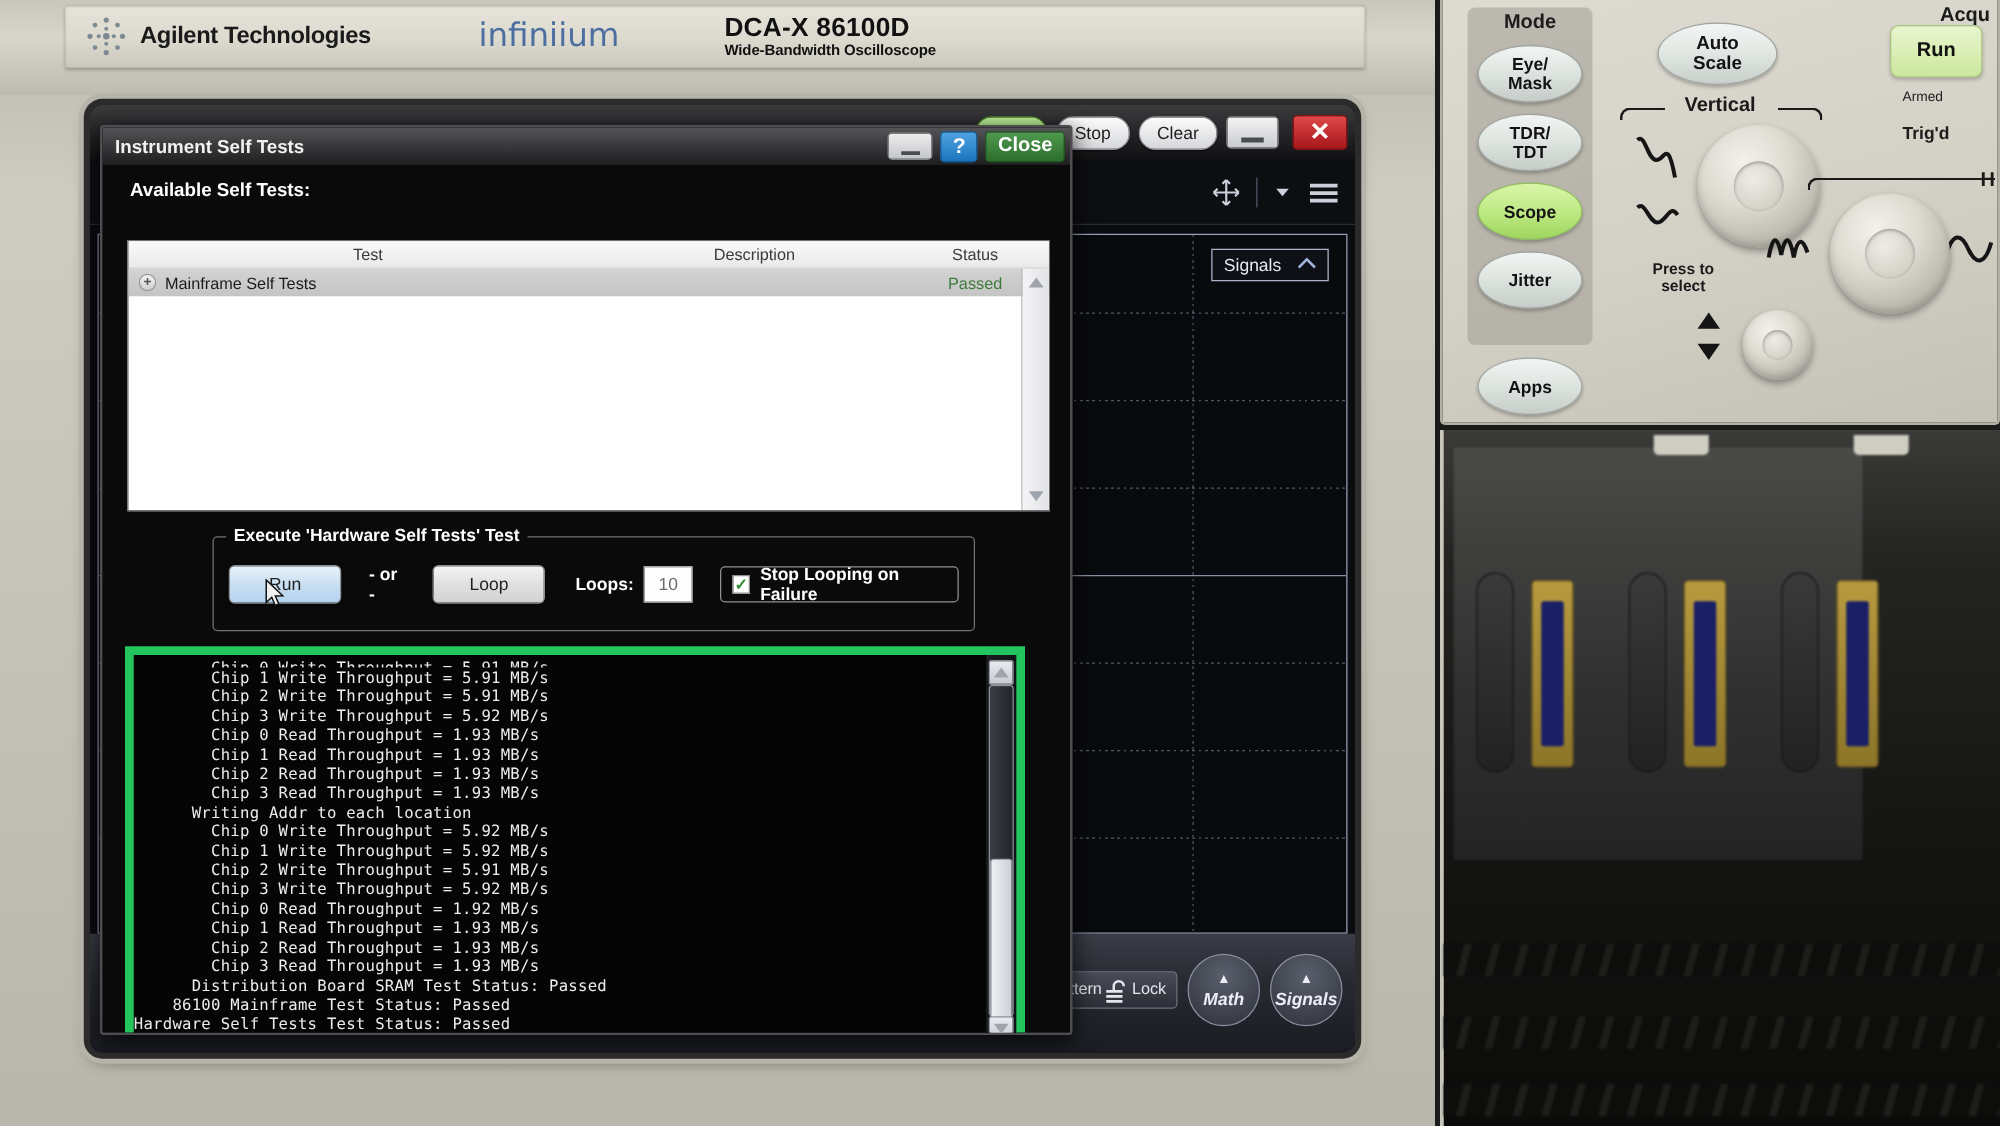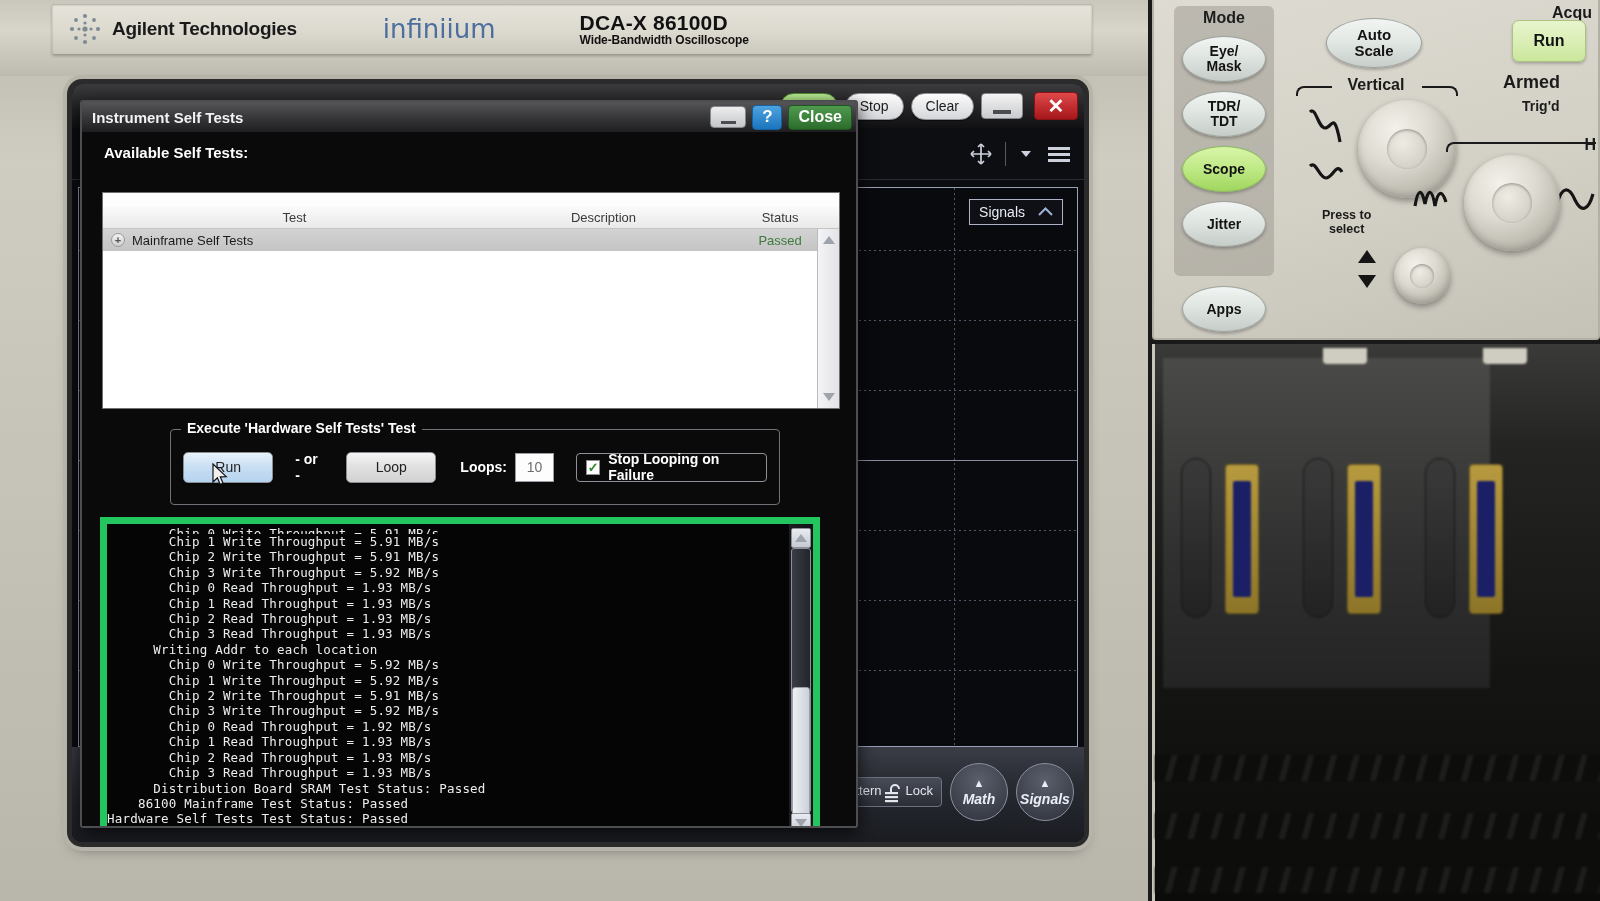--- a/index.html
+++ b/index.html
@@ -178,21 +178,21 @@
 
   .table-wrap {
     position:absolute; left:20px; top:60px; width:738px; height:217px;
     background:#fdfdfd; border:1px solid #707070;
     display:flex; flex-direction:column;
   }
   .tbl-head {
     display:flex; height:22px; align-items:center;
     background:linear-gradient(180deg,#fafafa,#e9e9e9);
     border-bottom:1px solid #c4c4c4;
-    font-size:13px; color:#3a3a3a;margin-top:14px;
+    font-size:13px; color:#3a3a3a;
   }
   .th { text-align:center; }
   .th.test { width:52%; }
   .th.desc { width:32%; }
   .th.status { width:16%; }
   .tbl-body { flex:1; position:relative; background:#fff; }
   .trow {
     display:flex; align-items:center; height:22px;
     background:linear-gradient(180deg,#d3d3d3,#c4c4c4);
     font-size:13px; color:#1b1b1b;
@@ -355,21 +355,21 @@
   }
   .run-btn-hw {
     position:absolute; left:358px; top:20px; width:74px; height:42px;
     border-radius:7px;
     background:linear-gradient(180deg,#e8f5cd 0%,#dcefb9 45%,#cbe79c 100%);
     border:1px solid #a9c47e;
     display:flex; align-items:center; justify-content:center;
     font-size:16px; font-weight:bold; color:#131313;
     box-shadow:0 2px 3px rgba(0,0,0,.22);
   }
-  .armed { position:absolute; left:349px; top:72px; font-size:18px; font-weight:bold; color:#1c1c1c;}
+  .armed { position:absolute; left:368px; top:72px; font-size:11px; font-weight:normal; color:#1c1c1c;}
   .trigd { position:absolute; left:368px; top:98px; font-size:14px; font-weight:bold; color:#1c1c1c;}
   .h-label { position:absolute; right:2px; top:136px; font-size:16px; font-weight:bold; color:#1a1a1a;}
   .hbracket { position:absolute; left:292px; top:142px; width:150px; height:10px;
     border-top:2px solid #1a1a1a; border-left:2px solid #1a1a1a; border-radius:8px 0 0 0;}
 
   .fp-lower {
     position:absolute; left:4px; top:344px; right:0; bottom:0;
     background:linear-gradient(180deg,#3a3a38 0%,#242422 18%,#141412 60%,#0b0b0a 100%);
     border-left:3px solid #c8c5bb;
   }

